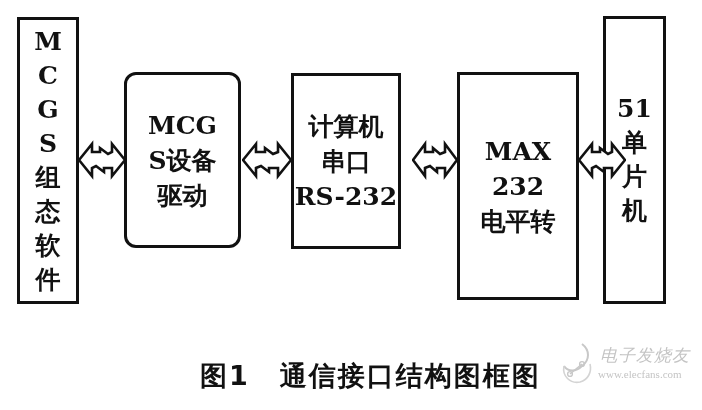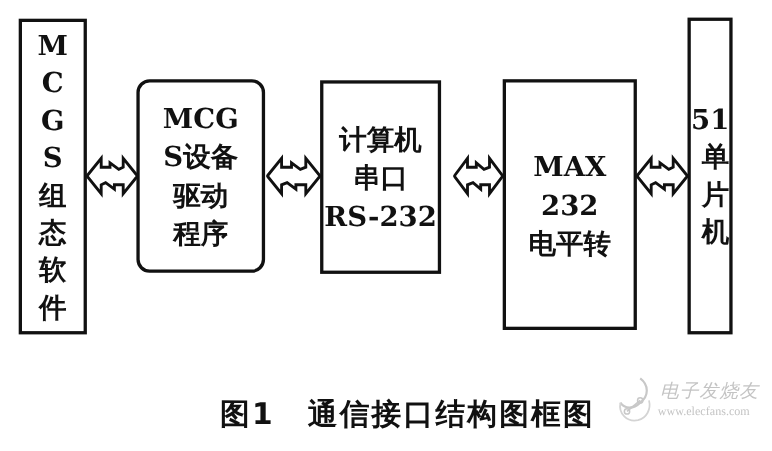--- a/index.html
+++ b/index.html
@@ -101,36 +101,35 @@
   <span class="line">组</span>
   <span class="line">态</span>
   <span class="line">软</span>
   <span class="line">件</span>
 </div>
 
 <div class="box" style="left:124px; top:72px; width:117px; height:176px;border-radius:12px;">
   <span class="line">MCG</span>
   <span class="line">S设备</span>
   <span class="line">驱动</span>
-  <span class="line">程序</span>
 </div>
 
 <div class="box" style="left:291px; top:73px; width:110px; height:176px;">
   <span class="line">计算机</span>
   <span class="line">串口</span>
   <span class="line">RS-232</span>
 </div>
 
 <div class="box" style="left:457px; top:72px; width:122px; height:228px;">
   <span class="line">MAX</span>
   <span class="line">232</span>
   <span class="line">电平转</span>
 </div>
 
-<div class="box vertical" style="left:625px; top:16px; width:41px; height:288px;align-items:flex-end;">
+<div class="box vertical" style="left:603px; top:16px; width:63px; height:288px;">
   <span class="line">51</span>
   <span class="line">单</span>
   <span class="line">片</span>
   <span class="line">机</span>
 </div>
 
 <svg class="arrow" style="left:78px; top:138px;" width="48" height="44" viewBox="0 0 48 44">
   <path d="M1,22 L14,6 L14,14 L22,14 L22,10 L30,16 L34,14 L34,6 L47,22 L34,38 L34,30 L26,30 L26,34 L18,28 L14,30 L14,38 Z" fill="#ffffff" stroke="#111111" stroke-width="2.6" stroke-linejoin="miter"></path>
 </svg>
 

